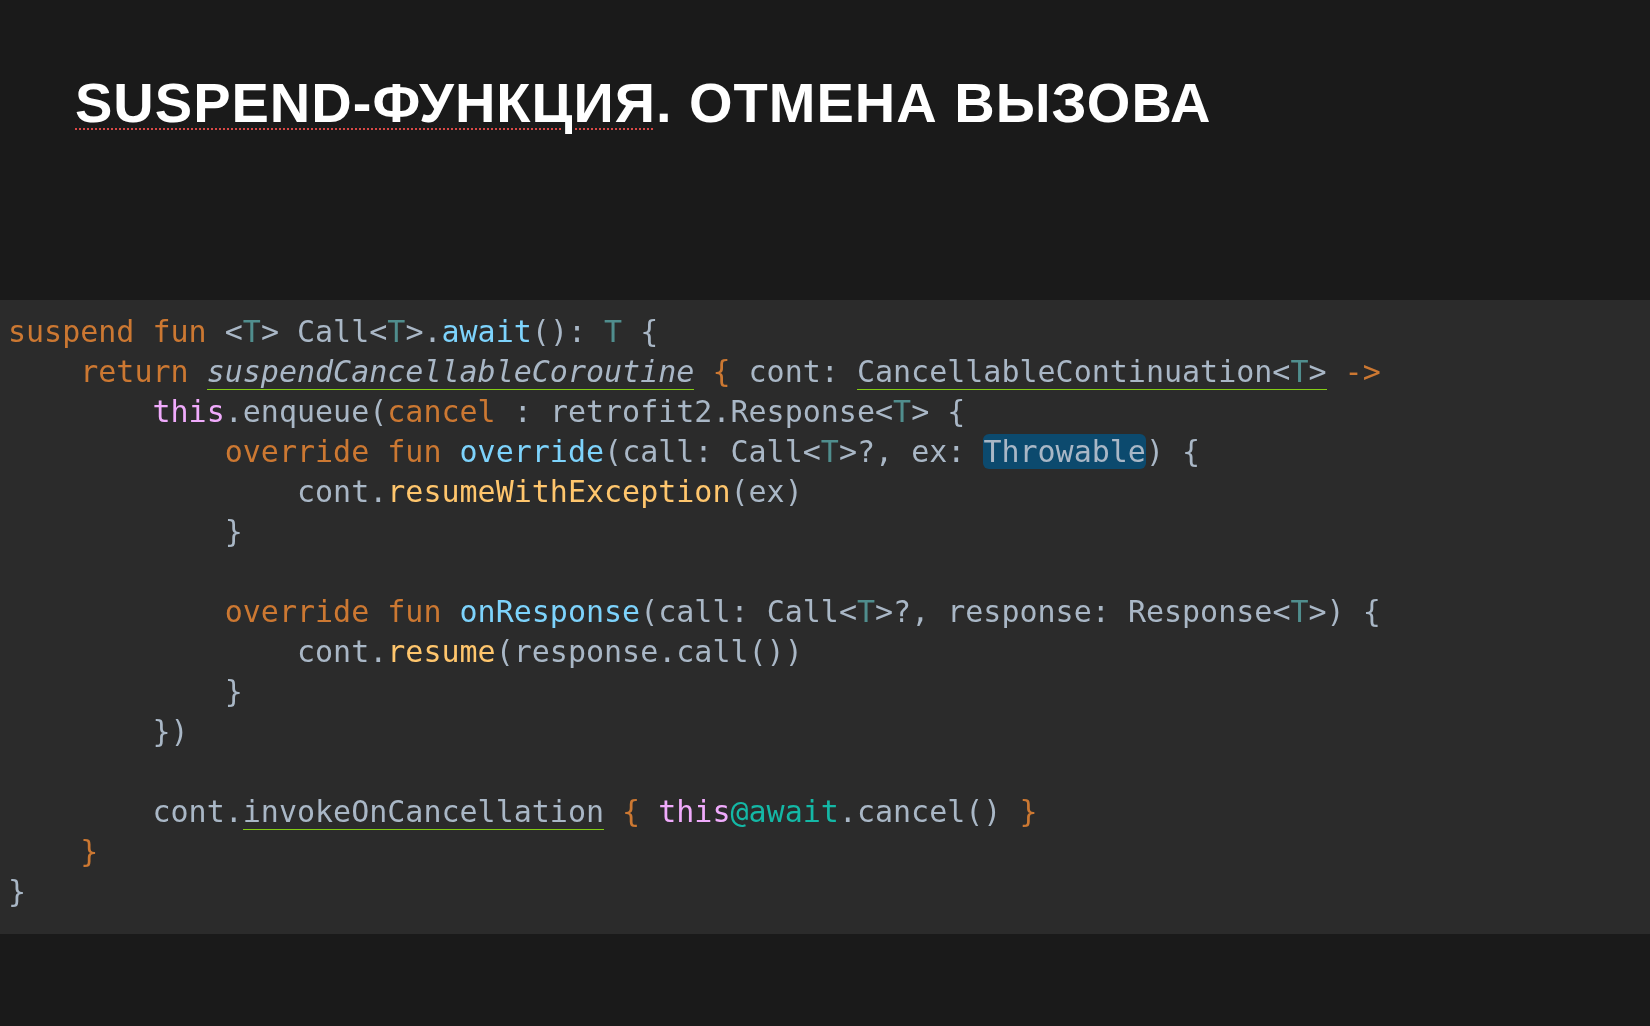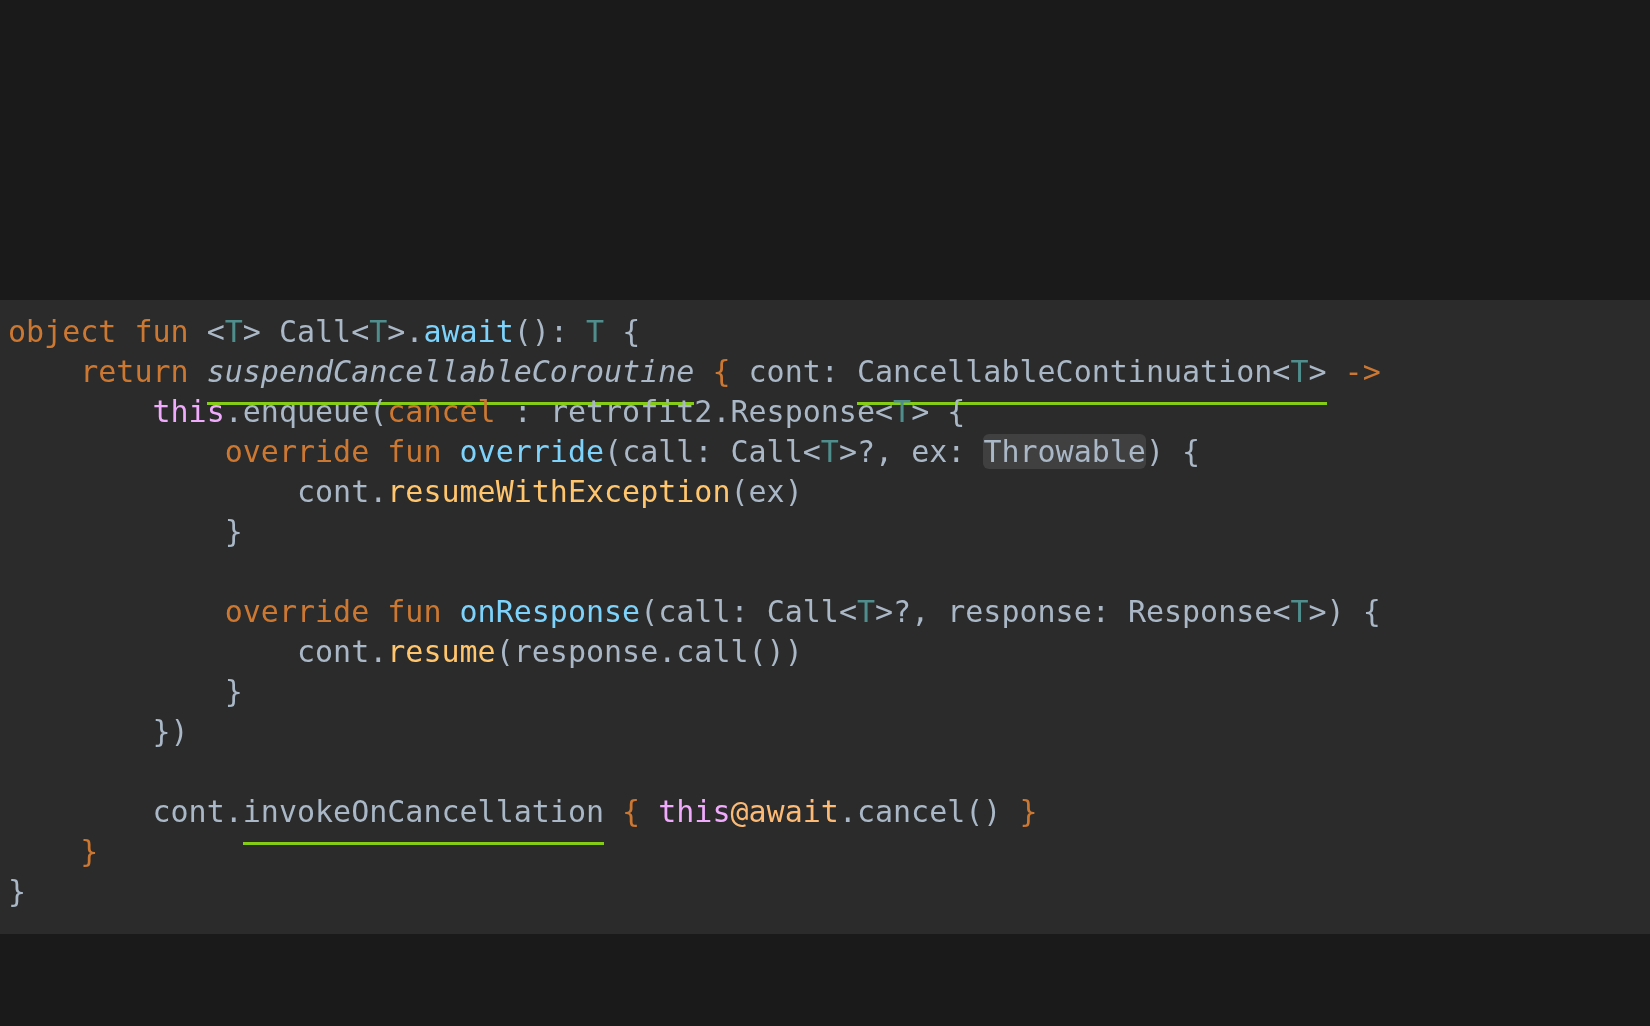--- a/index.html
+++ b/index.html
@@ -47,34 +47,37 @@
     color: #a9b7c6;
     white-space: pre;
   }
   
   .kw   { color: #cc7832; }         
   .fn   { color: #7dd3fc; }         
   .fn-i { color: #ffc66d; }
   .tparam { color: #508e8e; }       
   .thisKw { color: #f0abfc; }       
   .it   { font-style: italic; }
-  .bg-hl { background: #404040; border-radius: 6px; }
-  .at   { color: #fdba74; }         
+  .bg-hl { background: #0c4a6e; border-radius: 6px; }
+  .at   { color: #14b8a6; }         
   .u-red {
-    border-bottom: 3px solid #84cc16;
-    padding-bottom: 13px;
+    border-bottom: 1px solid #84cc16;
+    padding-bottom: 0;
   }
 </style>
 </head>
 <body>
 
 <div class="slide">
 
+  <div class="title">
+    <span class="redspell">SUSPEND-ФУНКЦИЯ</span><span>. </span><span>ОТМЕНА ВЫЗОВА</span>
+  </div>
 
-  <div class="codebox"><span class="kw">object</span> <span class="kw">fun</span> <span>&lt;</span><span class="tparam">T</span><span>&gt;</span> <span>Call</span><span>&lt;</span><span class="tparam">T</span><span>&gt;</span><span>.</span><span class="fn">await</span><span>(</span><span>)</span><span>:</span> <span class="tparam">T</span> <span>{</span>
+  <div class="codebox"><span class="kw">suspend</span> <span class="kw">fun</span> <span>&lt;</span><span class="tparam">T</span><span>&gt;</span> <span>Call</span><span>&lt;</span><span class="tparam">T</span><span>&gt;</span><span>.</span><span class="fn">await</span><span>(</span><span>)</span><span>:</span> <span class="tparam">T</span> <span>{</span>
     <span class="kw">return</span> <span class="it u-red">suspendCancellableCoroutine</span><span class="it"> </span><span class="kw">{</span> <span>cont</span><span>:</span> <span class="u-red"><span>CancellableContinuation</span><span>&lt;</span><span class="tparam">T</span><span>&gt;</span></span> <span class="kw">-&gt;</span>
         <span class="thisKw">this</span><span>.</span><span>enqueue</span><span>(</span><span class="kw">cancel</span> <span>:</span> <span>retrofit2</span><span>.</span><span>Response</span><span>&lt;</span><span class="tparam">T</span><span>&gt;</span> <span>{</span>
             <span class="kw">override</span> <span class="kw">fun</span> <span class="fn">override</span><span>(</span><span>call</span><span>:</span> <span>Call</span><span>&lt;</span><span class="tparam">T</span><span>&gt;</span><span>?</span><span>,</span> <span>ex</span><span>:</span> <span class="bg-hl">Throwable</span><span>)</span> <span>{</span>
                 <span>cont</span><span>.</span><span class="fn-i">resumeWithException</span><span>(</span><span>ex</span><span>)</span>
             <span>}</span>
 
             <span class="kw">override</span> <span class="kw">fun</span> <span class="fn">onResponse</span><span>(</span><span>call</span><span>:</span> <span>Call</span><span>&lt;</span><span class="tparam">T</span><span>&gt;</span><span>?</span><span>,</span> <span>response</span><span>:</span> <span>Response</span><span>&lt;</span><span class="tparam">T</span><span>&gt;</span><span>)</span> <span>{</span>
                 <span>cont</span><span>.</span><span class="fn-i">resume</span><span>(</span><span>response</span><span>.</span><span>call</span><span>(</span><span>)</span><span>)</span>
             <span>}</span>
         <span>}</span><span>)</span>

